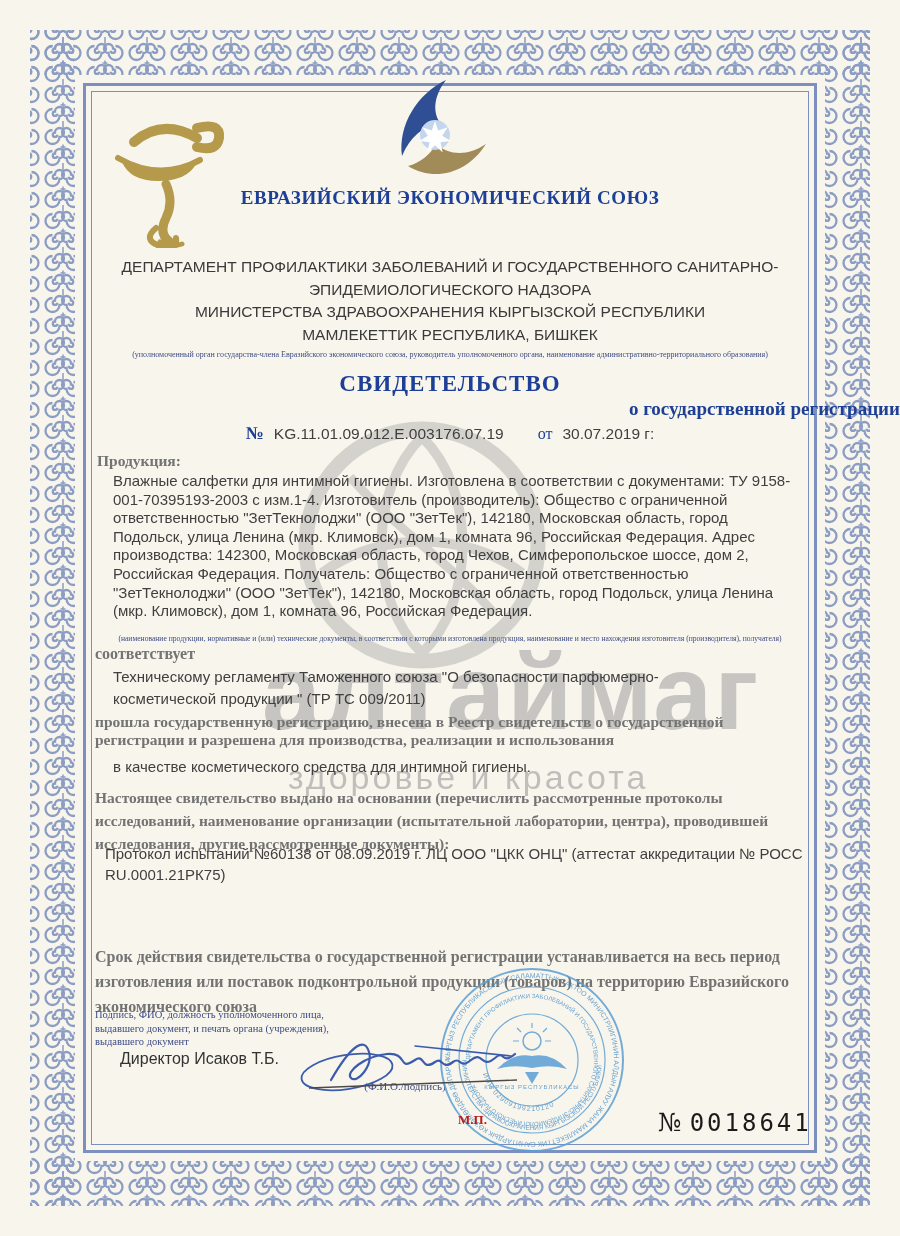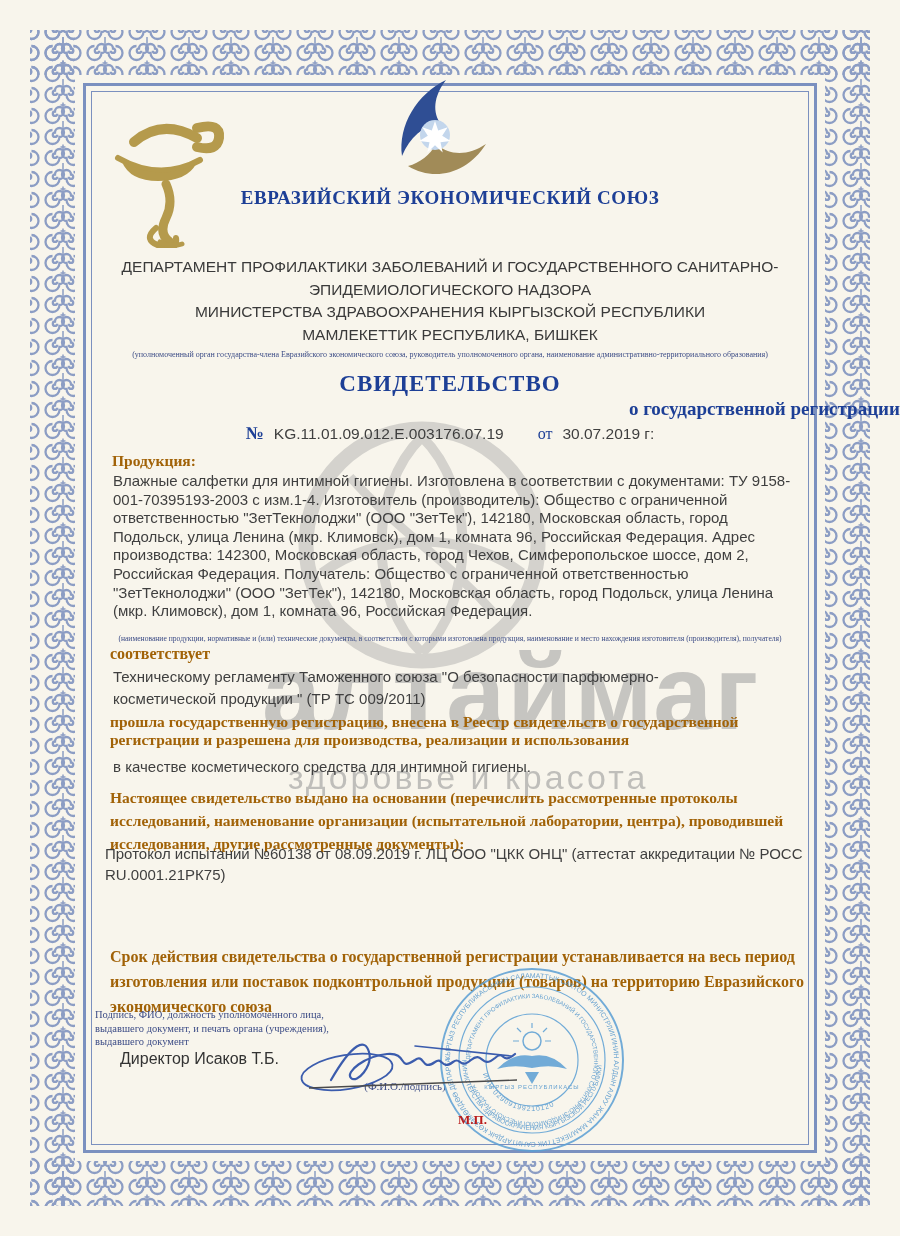--- a/index.html
+++ b/index.html
@@ -5,21 +5,21 @@
   html,body{margin:0;padding:0;}
   .page{
     position:relative; width:900px; height:1236px;
     background:#f8f5ec; overflow:hidden;
     font-family:"Liberation Sans", sans-serif;
   }
   .abs{position:absolute;}
   .center{left:0; width:100%; text-align:center;}
   .serif{font-family:"Liberation Serif", serif;}
   .navy{color:#1d3f96;}
-  .sect{color:#a16207; font-weight:bold; font-family:"Liberation Serif", serif;margin-left:15px;}
+  .sect{color:#737373; font-weight:bold; font-family:"Liberation Serif", serif;}
   .body-txt{color:#3f3f3f; font-size:15px; line-height:18.6px;}
   .tiny-note{color:#3c4c86; font-family:"Liberation Serif", serif;}
   .union-title{font-size:19px; font-weight:bold; letter-spacing:.6px;}
   .dept{font-size:15.5px; color:#3a3a3a; line-height:22.5px;}
   .doc-title{font-size:23px; font-weight:bold; letter-spacing:1px;}
   .doc-sub{font-size:19px; font-weight:bold;}
   .numrow{display:flex; justify-content:center; align-items:baseline; gap:10px;}
   .wm{color:#9a9a9a; opacity:.52;}
   .serial{font-family:"DejaVu Serif", serif; color:#1a1a1a; font-size:25px;}
   .serial .digits{font-family:"DejaVu Sans Mono", monospace; letter-spacing:3px; font-size:24px;}
@@ -161,14 +161,18 @@
       <path d="M36,58 C58,20 70,16 74,30 C78,44 62,62 56,56 C50,50 70,34 92,32 C114,30 102,50 120,38 C130,31 126,50 140,40 C148,34 146,49 158,40 C166,34 164,48 176,38 C188,28 186,48 200,36 C210,27 206,44 220,32" stroke-width="2.2"></path>
       <path d="M120,24 l96,10" stroke-width="1.6"></path>
     </g>
     <path d="M14,66 L222,58" stroke="#4a4a4a" stroke-width="1.4" fill="none"></path>
   </svg>
 
   <div class="abs z2 tiny-note" style="left:335px;top:1080px;width:140px;text-align:center;font-size:11px;">(Ф.И.О./подпись)</div>
 
   <div class="abs z4 serif" style="left:458px;top:1112px;font-size:13px;font-weight:bold;color:#b91c1c;">М.П.</div>
 
+  <div class="abs z2 serial" style="left:658px;top:1108px;">
+    <span>№</span>
+    <span class="digits">0018641</span>
+  </div>
 
 </div>
 
 </body></html>

